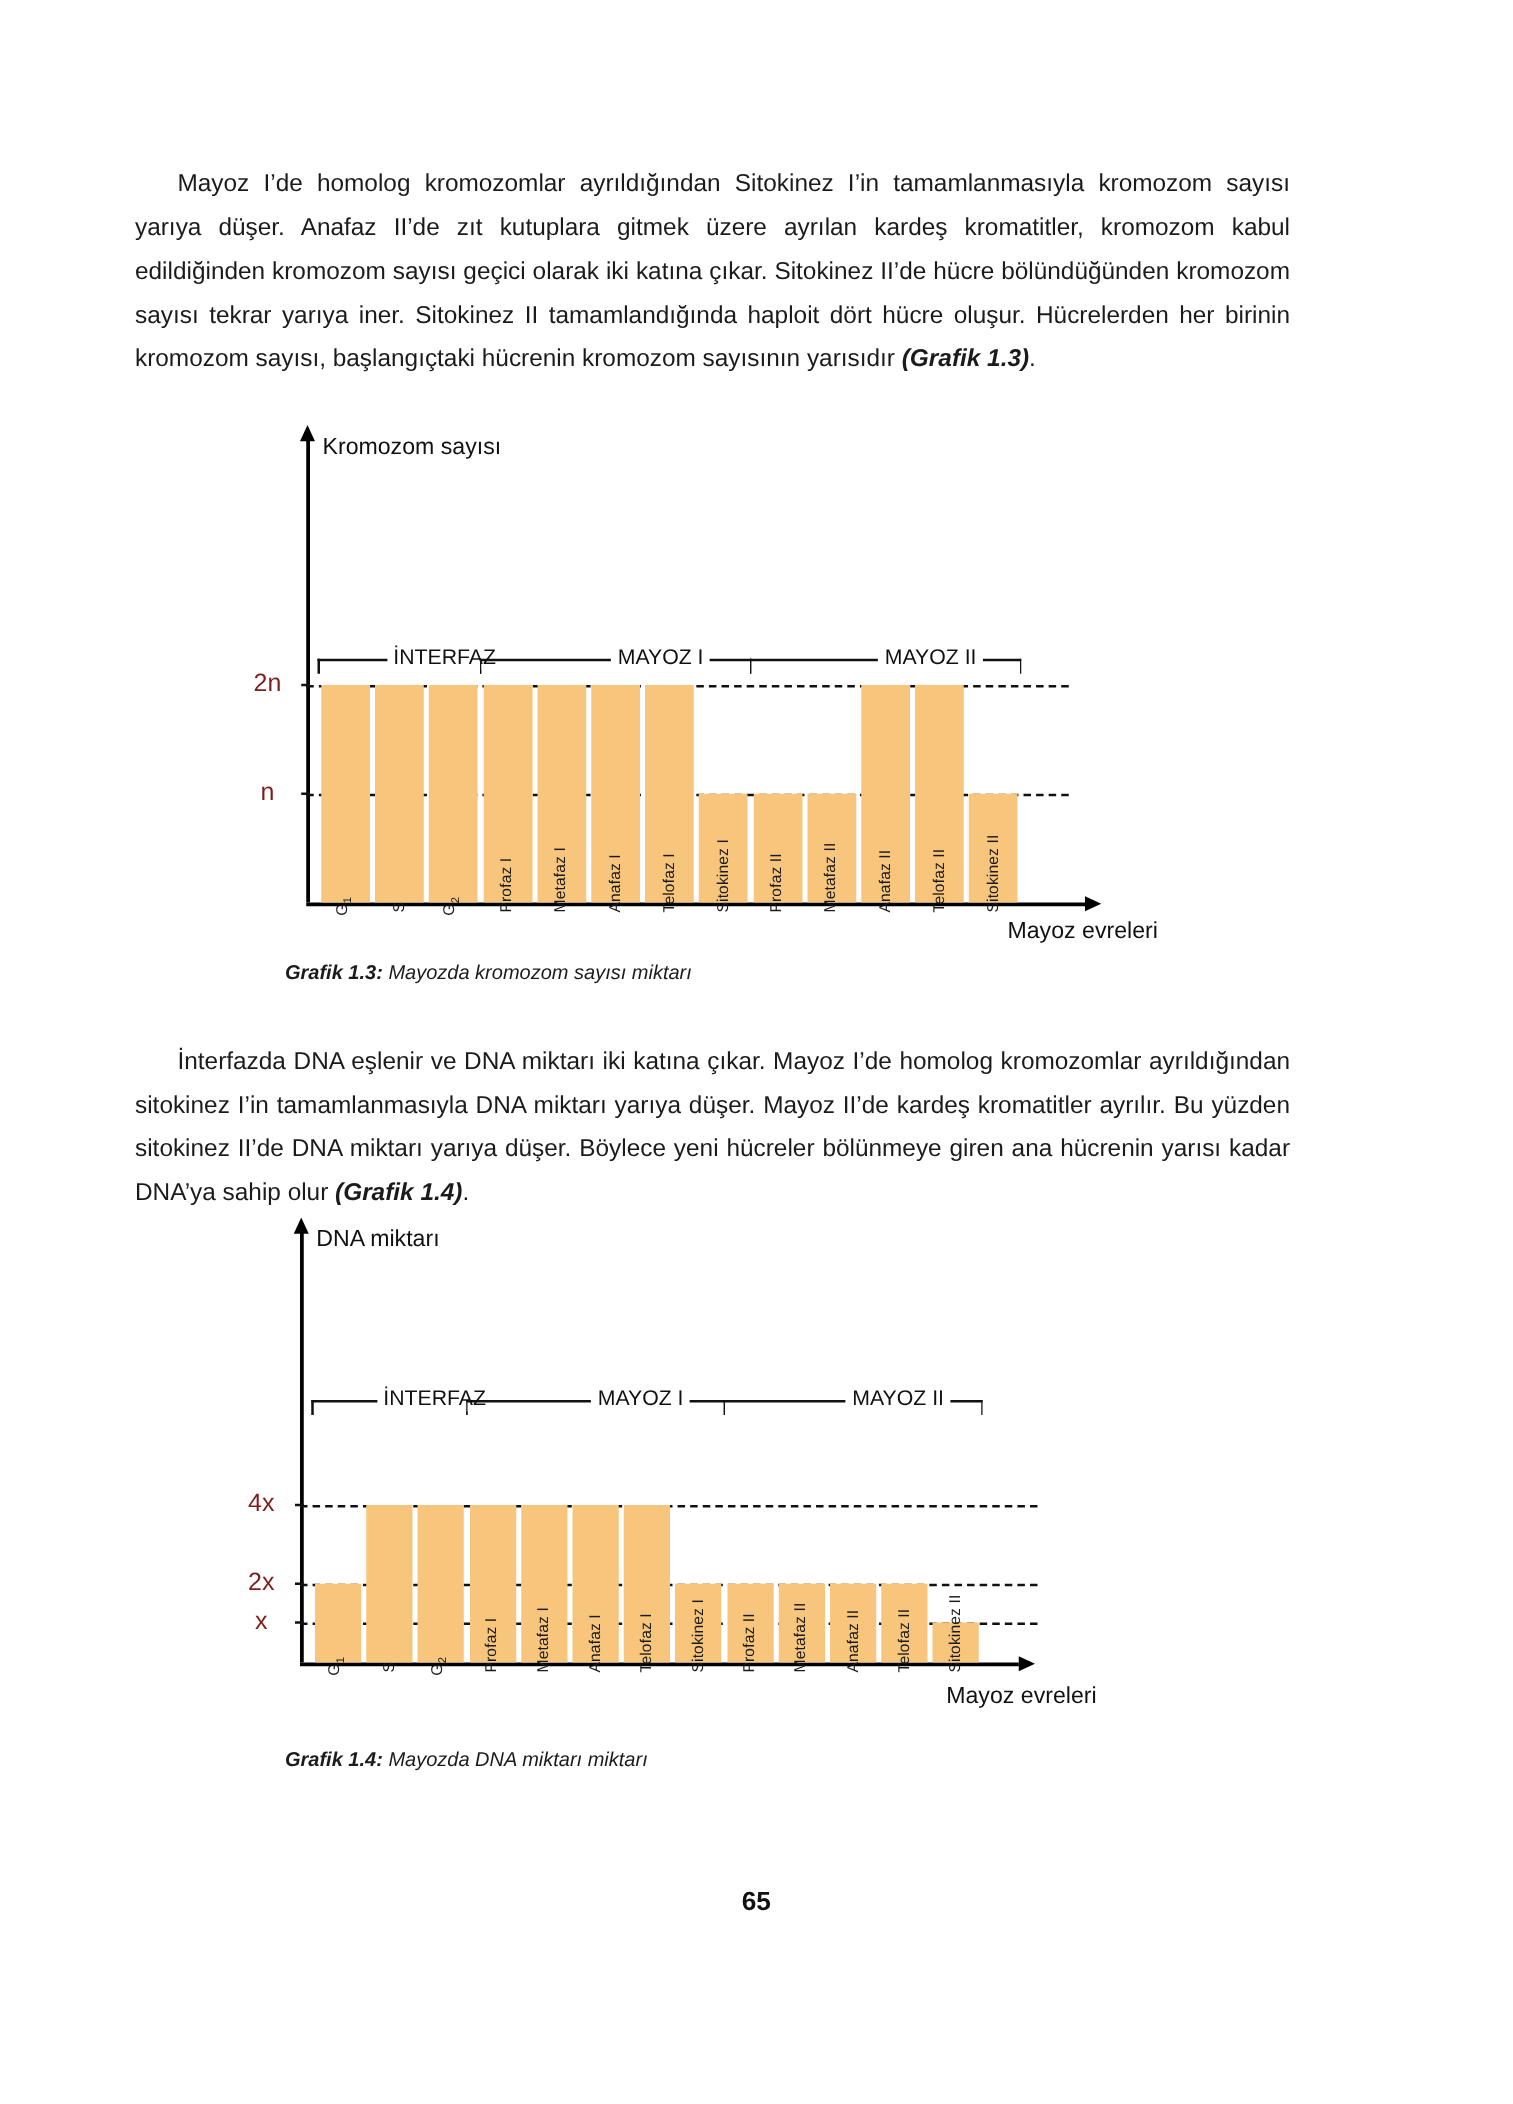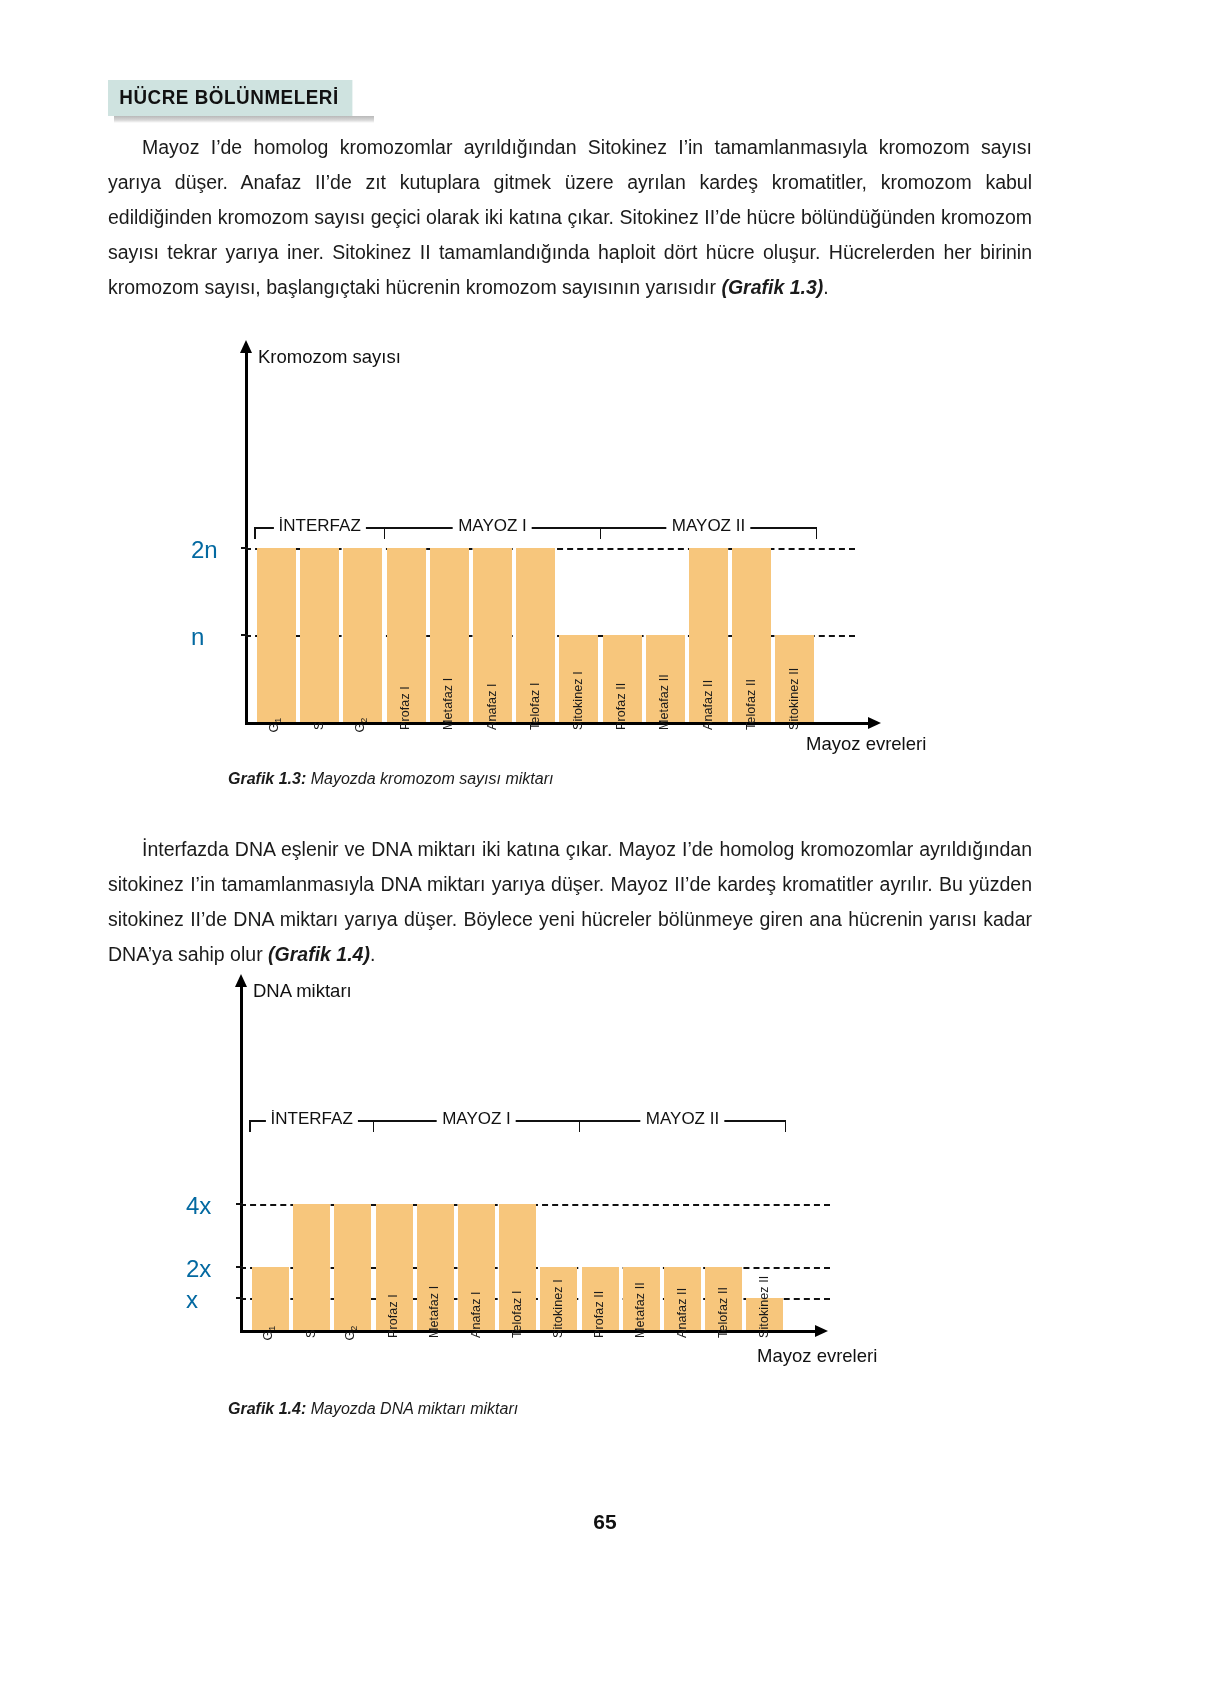--- a/index.html
+++ b/index.html
@@ -42,61 +42,57 @@
     border-left:6.5px solid transparent;border-right:6.5px solid transparent;
     border-bottom:13px solid #000;
   }
   .arrow-right{
     position:absolute;width:0;height:0;
     border-top:6.5px solid transparent;border-bottom:6.5px solid transparent;
     border-left:13px solid #000;
   }
   .axis-title{position:absolute;font-size:18.5px;color:#111;white-space:nowrap;}
   .axis-title-x{position:absolute;font-size:18.5px;color:#111;white-space:nowrap;}
-  .ytick-label{position:absolute;font-size:24px;color:#0369a1;text-align:left;white-space:nowrap;}
+  .ytick-label{position:absolute;font-size:20px;color:#7f1d1d;text-align:center;white-space:nowrap;}
   .gridline{
     position:absolute;height:0;border-top:2px dashed #111;
   }
   .bar{
     position:absolute;background:#f7c67c;border:0;
   }
   .bar-label{
     position:absolute;
     font-size:12.5px;color:#1a1a1a;white-space:nowrap;
     transform-origin:left bottom;
     transform:rotate(-90deg);
     letter-spacing:.1px;
   }
   .bar-label sub{font-size:9px;}
   
   .brk{position:absolute;}
   .brk-line{position:absolute;background:#111;height:1.8px;top:0;}
   .brk-tickL,.brk-tickR{position:absolute;background:#111;width:1.8px;height:12px;top:0;}
   .brk-text{
     position:absolute;font-size:17px;color:#111;white-space:nowrap;
-    background:#fff;padding:0 5px;top:-11px;
+    background:#fff;padding:0 5px;top:-11px;margin-left:36px;
   }
   .caption{
     position:absolute;font-size:16px;font-style:italic;color:#1b1b1b;white-space:nowrap;
   }
   .caption b{font-weight:bold;font-style:italic;}
   .pagenum{
     position:absolute;left:0;width:1210px;text-align:center;
     font-size:21px;font-weight:bold;color:#111;
   }
 </style>
 </head>
 <body>
 
 <div class="page">
 
-  <div class="badge-wrap">
-    <div class="badge">HÜCRE BÖLÜNMELERİ</div>
-    <div class="badge-shadow"></div>
-  </div>
 
   <div class="para" id="para1" style="top:130px;">
     <span class="indent"></span><span>Mayoz I’de homolog kromozomlar ayrıldığından Sitokinez I’in tamamlanmasıyla kromozom sayısı yarıya düşer. Anafaz II’de zıt kutuplara gitmek üzere ayrılan kardeş kromatitler, kromozom kabul edildiğinden kromozom sayısı geçici olarak iki katına çıkar. Sitokinez II’de hücre bölündüğünden kromozom sayısı tekrar yarıya iner. Sitokinez II tamamlandığında haploit dört hücre oluşur. Hücrelerden her birinin kromozom sayısı, başlangıçtaki hücrenin kromozom sayısının yarısıdır </span><b>(Grafik 1.3)</b><span>.</span>
   </div>
 
   <div class="chart" id="chart1" style="left:0;top:0;width:1108px;height:820px;">
       <div class="axis-v" style="left: 245px; top: 352px; height: 370px;"></div>
       <div class="arrow-up" style="left: 239.8px; top: 340px;"></div>
       <div class="axis-h" style="left: 245px; top: 722px; width: 623px;"></div>
       <div class="arrow-right" style="left: 868px; top: 716.8px;"></div>

